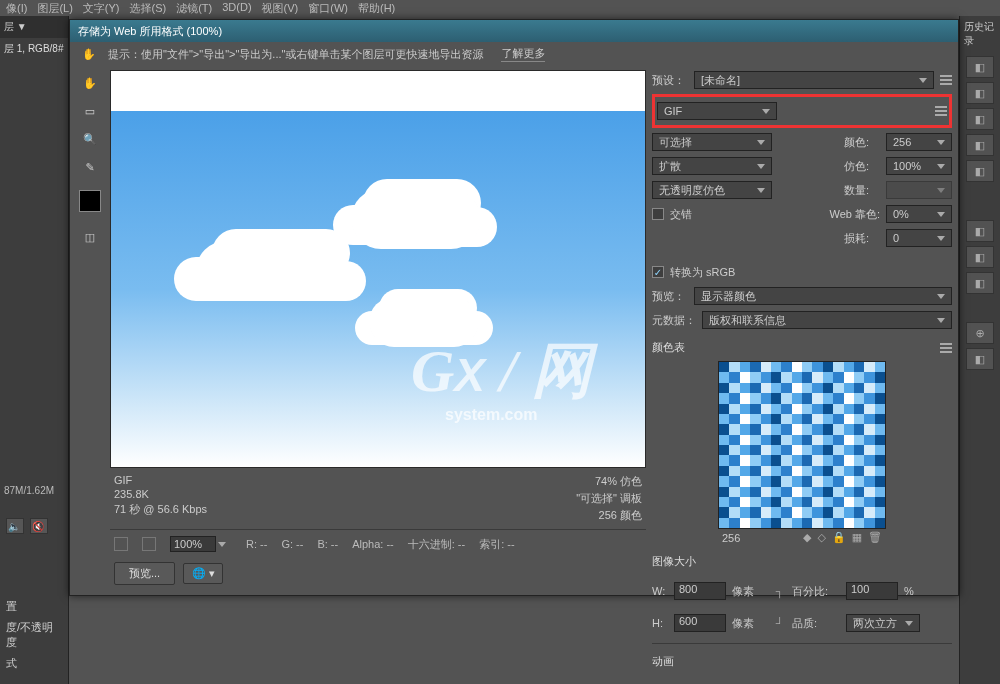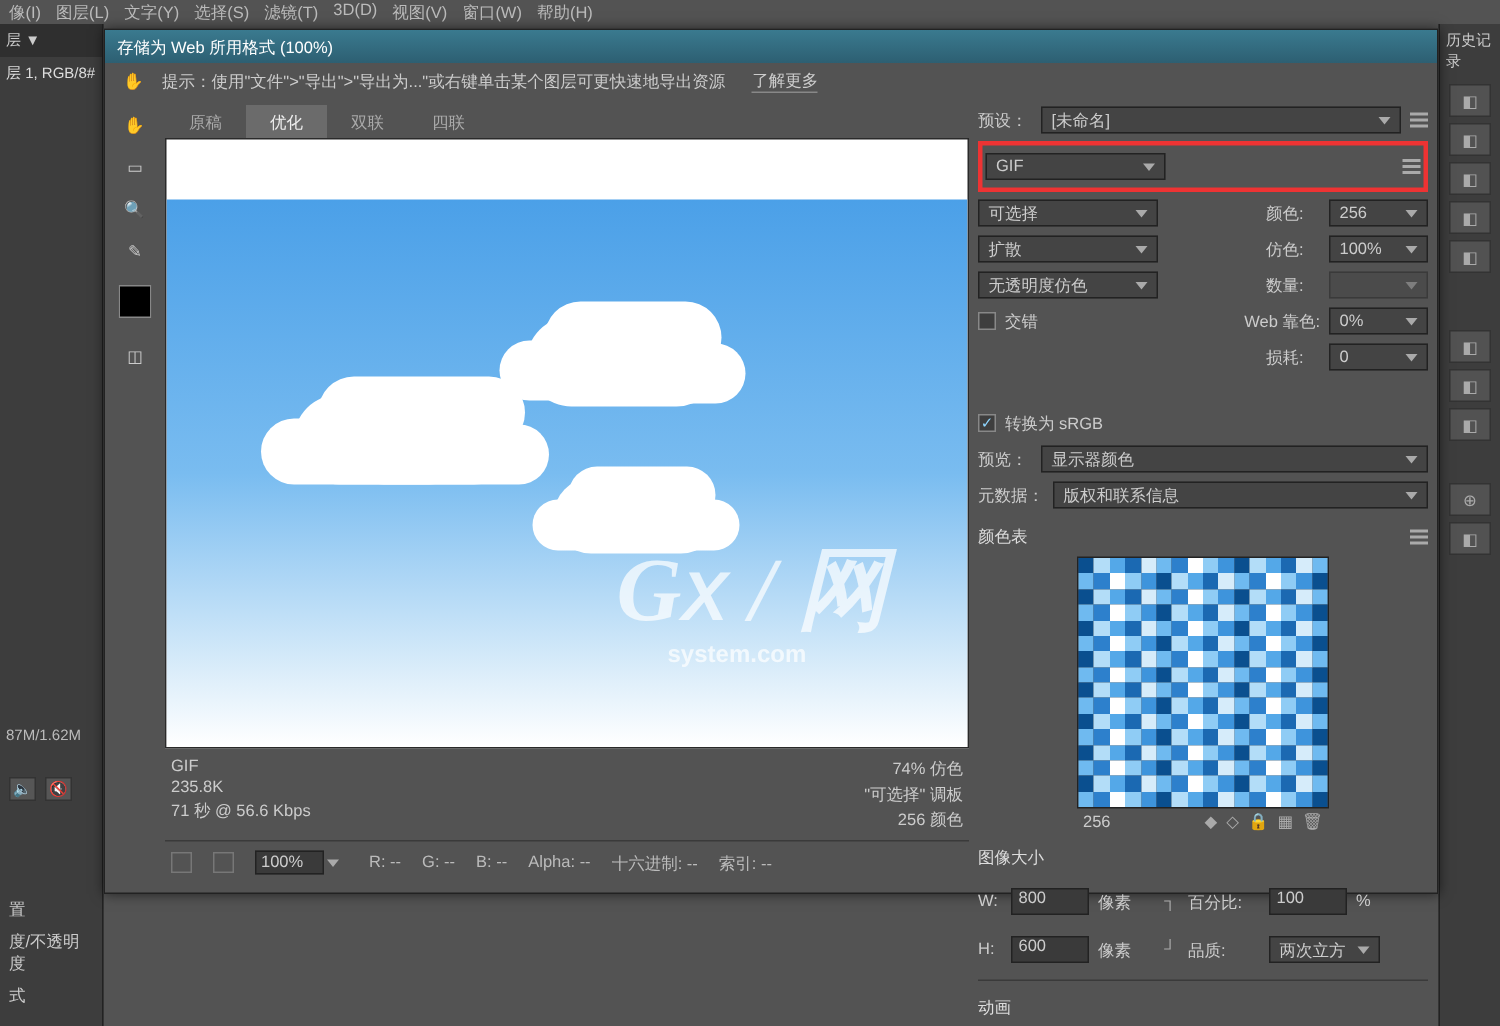--- a/index.html
+++ b/index.html
@@ -159,26 +159,20 @@
     <div class="leftcol">
       <div class="toolbtn">✋</div>
       <div class="toolbtn">▭</div>
       <div class="toolbtn">🔍</div>
       <div class="toolbtn">✎</div>
       <div class="swatch"></div>
       <div class="toolbtn" style="margin-top:8px">◫</div>
     </div>
 
     <div class="center">
-      <div class="tabs">
-        <div class="tab">原稿</div>
-        <div class="tab active">优化</div>
-        <div class="tab">双联</div>
-        <div class="tab">四联</div>
-      </div>
 
       <div class="canvas-wrap">
         <div class="sky">
           <div class="cloud c1"></div>
           <div class="cloud c2"></div>
           <div class="cloud c3"></div>
           <div class="watermark">G<span style="font-size:46px">X</span> / 网<small>system.com</small></div>
         </div>
       </div>
 
@@ -203,20 +197,24 @@
             <span style="margin-left:2px" class="chev"></span>
           </div>
         <span style="margin-left:6px">R: --</span>
         <span>G: --</span>
         <span>B: --</span>
         <span>Alpha: --</span>
         <span>十六进制: --</span>
         <span>索引: --</span>
       </div>
 
+      <div class="preview-row">
+        <div class="pill">预览...</div>
+        <div class="pill" style="padding:3px 8px">🌐 ▾</div>
+      </div>
     </div>
 
     <div class="rp">
       <div class="rp-row">
         <span class="lbl">预设：</span>
         <div class="select">
             <span>[未命名]</span>
             <span class="chev"></span>
           </div>
         <span class="menuic"></span>
@@ -286,21 +284,21 @@
 
       <div class="rp-row">
         <span style="flex:1"></span>
         <span class="lbl">损耗:</span>
         <div class="select sm">
             <span>0</span>
             <span class="chev"></span>
           </div>
       </div>
 
-      <div class="rp-row" style="margin-top:20px">
+      <div class="rp-row" style="margin-top:10px">
         <span class="check on"></span>
         <span>转换为 sRGB</span>
       </div>
       <div class="rp-row">
         <span class="lbl">预览：</span>
         <div class="select">
             <span>显示器颜色</span>
             <span class="chev"></span>
           </div>
       </div>

